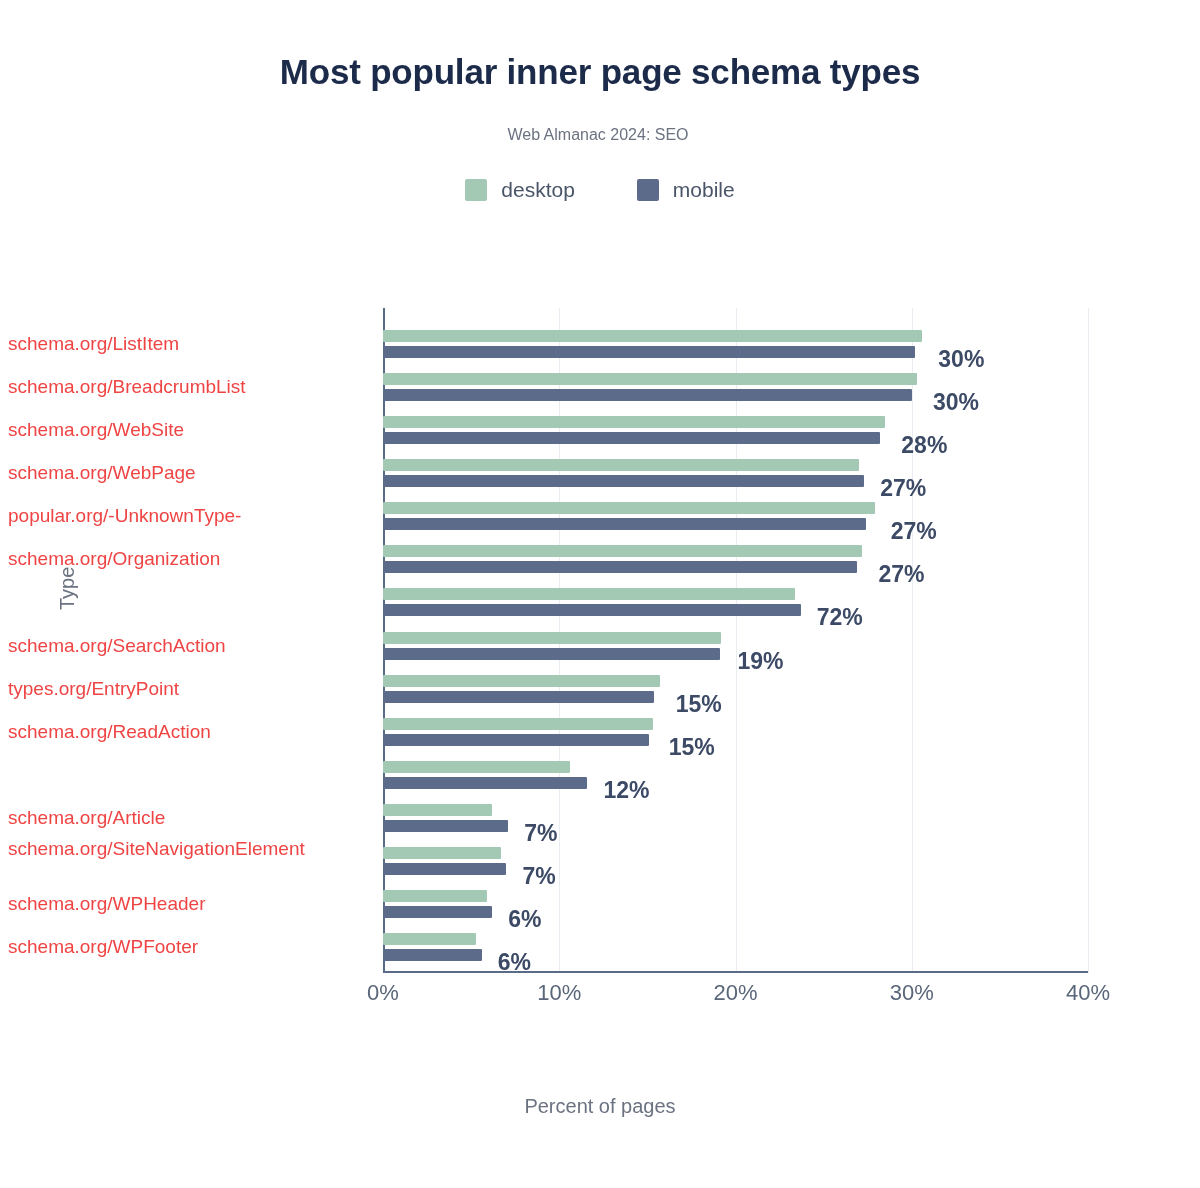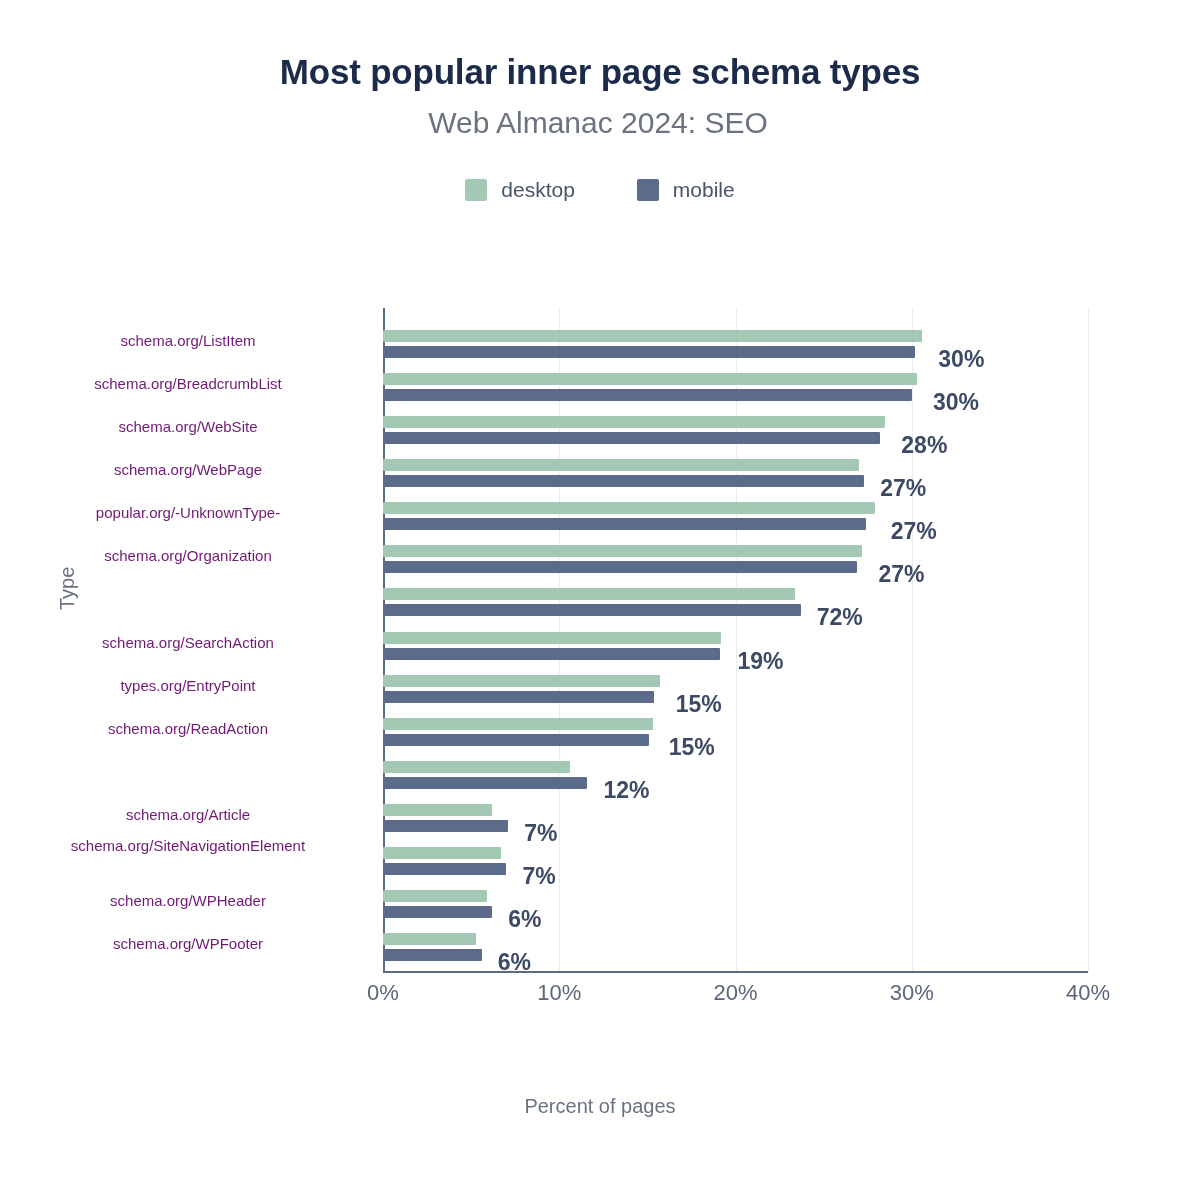--- a/index.html
+++ b/index.html
@@ -28,25 +28,25 @@
     left: 0;
     width: 1200px;
     text-align: center;
     font-size: 35px;
     font-weight: bold;
     color: #1d2b4a;
     letter-spacing: -0.2px;
   }
   .subtitle {
     position: absolute;
-    top: 106px;
+    top: 126px;
     left: 0;
     width: 1196px;
     text-align: center;
-    font-size: 30px;
+    font-size: 16px;
     color: #6b7280;
   }
 
   
   .legend {
     position: absolute;
     top: 178px;
     left: 0;
     width: 1200px;
     display: flex;
@@ -125,23 +125,23 @@
     font-size: 23px;
     font-weight: bold;
     color: #3c4a66;
     white-space: nowrap;
   }
 
   
   .ytick {
     position: absolute;
     right: 0;
-    text-align: center;
-    font-size: 15px;
-    color: #701a75;
+    text-align: left;
+    font-size: 19px;
+    color: #ef4444;
     line-height: 1.25;
     width: 360px;
   }
   .ytick-wrap {
     position: absolute;
     left: 0;
     top: 308px;
     width: 368px;
     height: 665px;
   }

